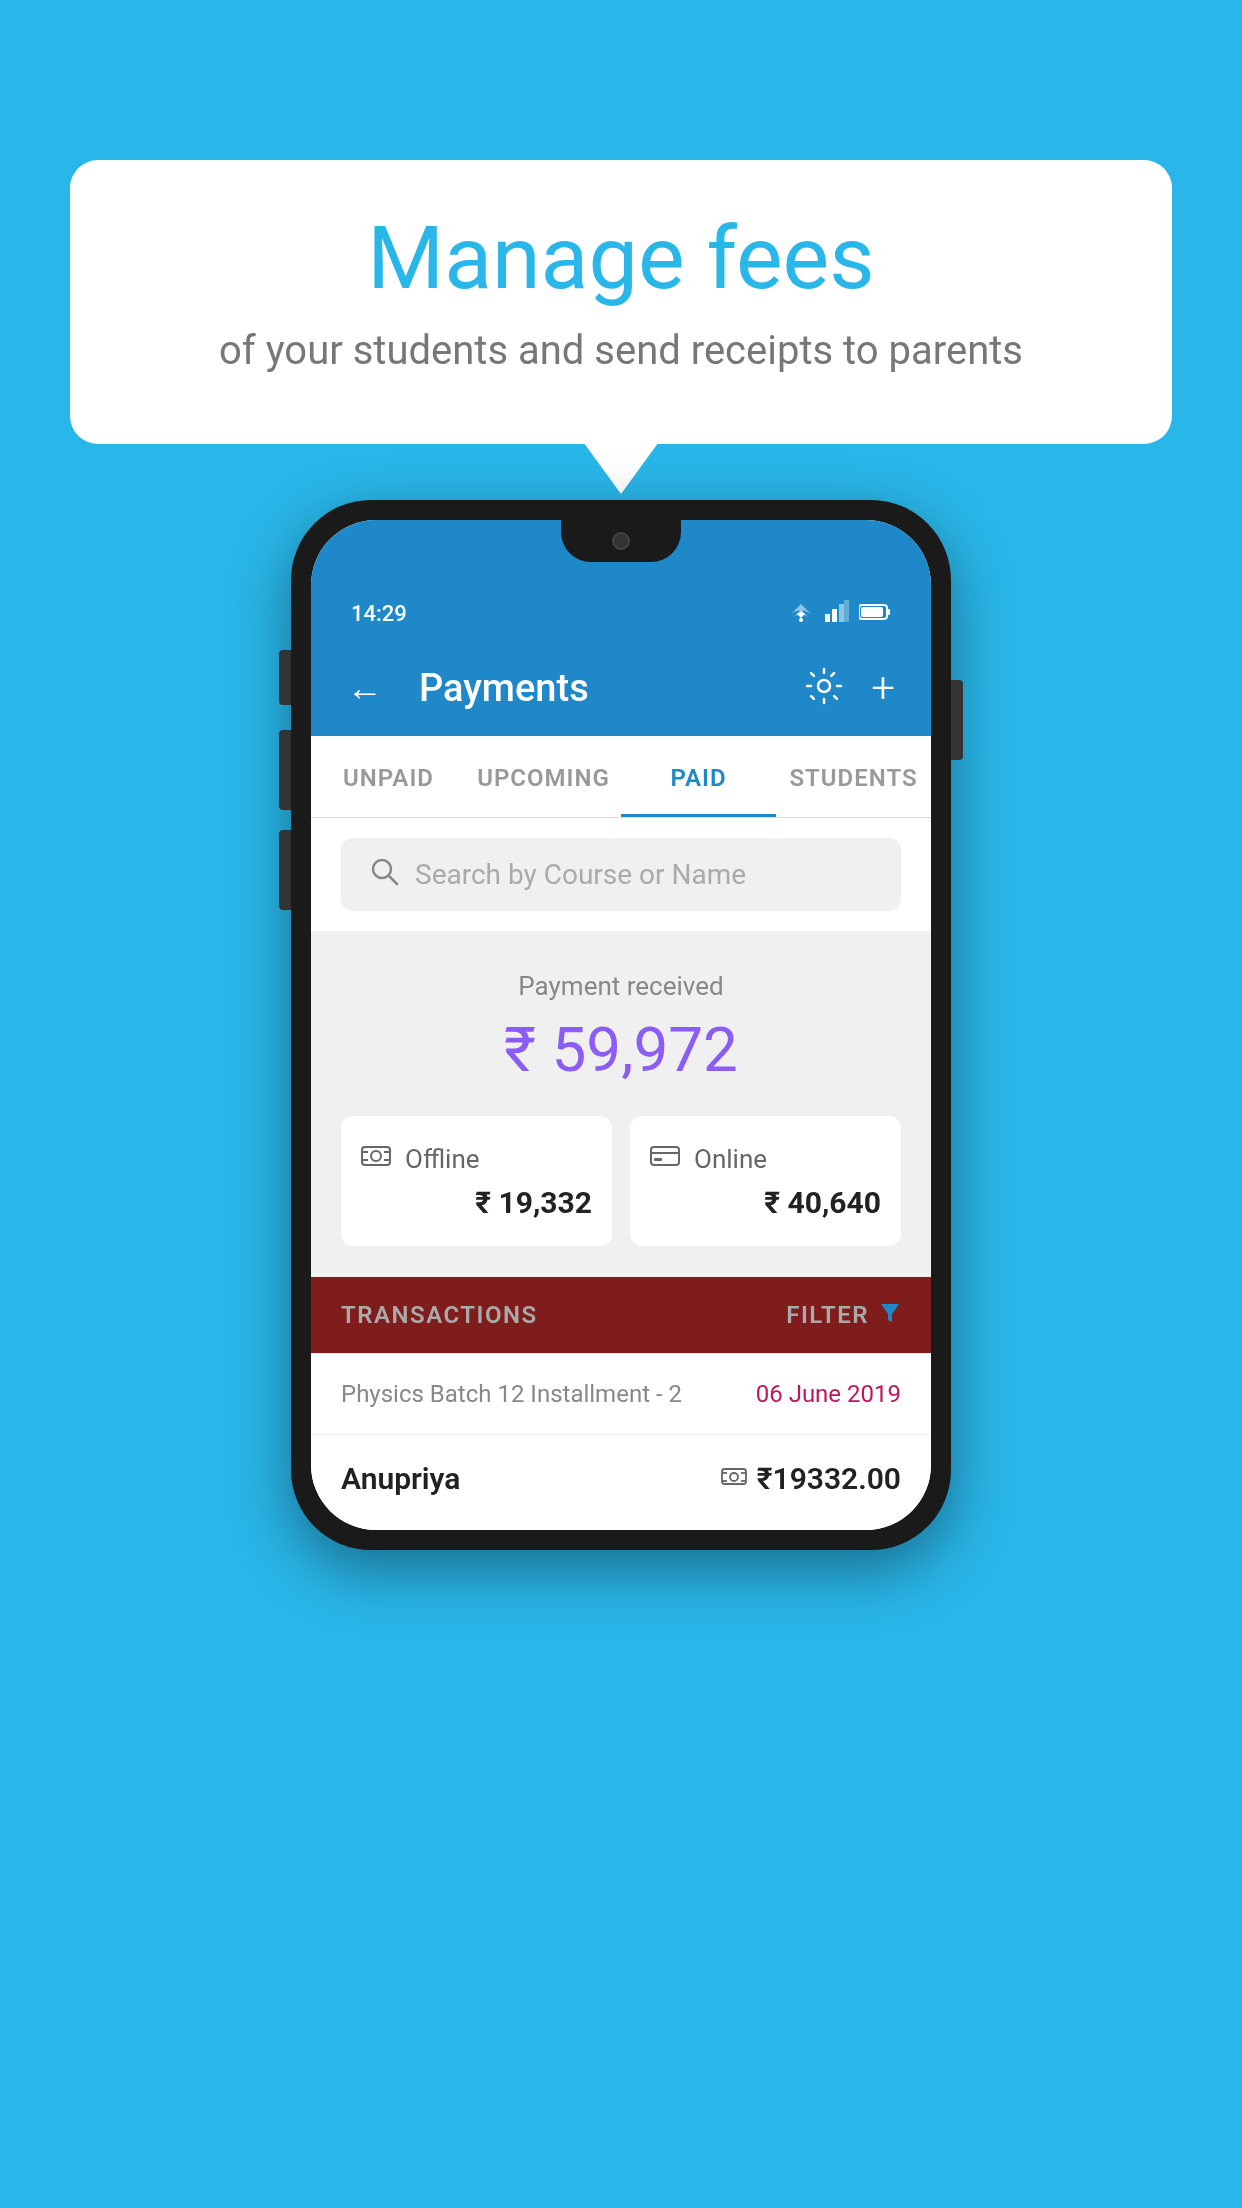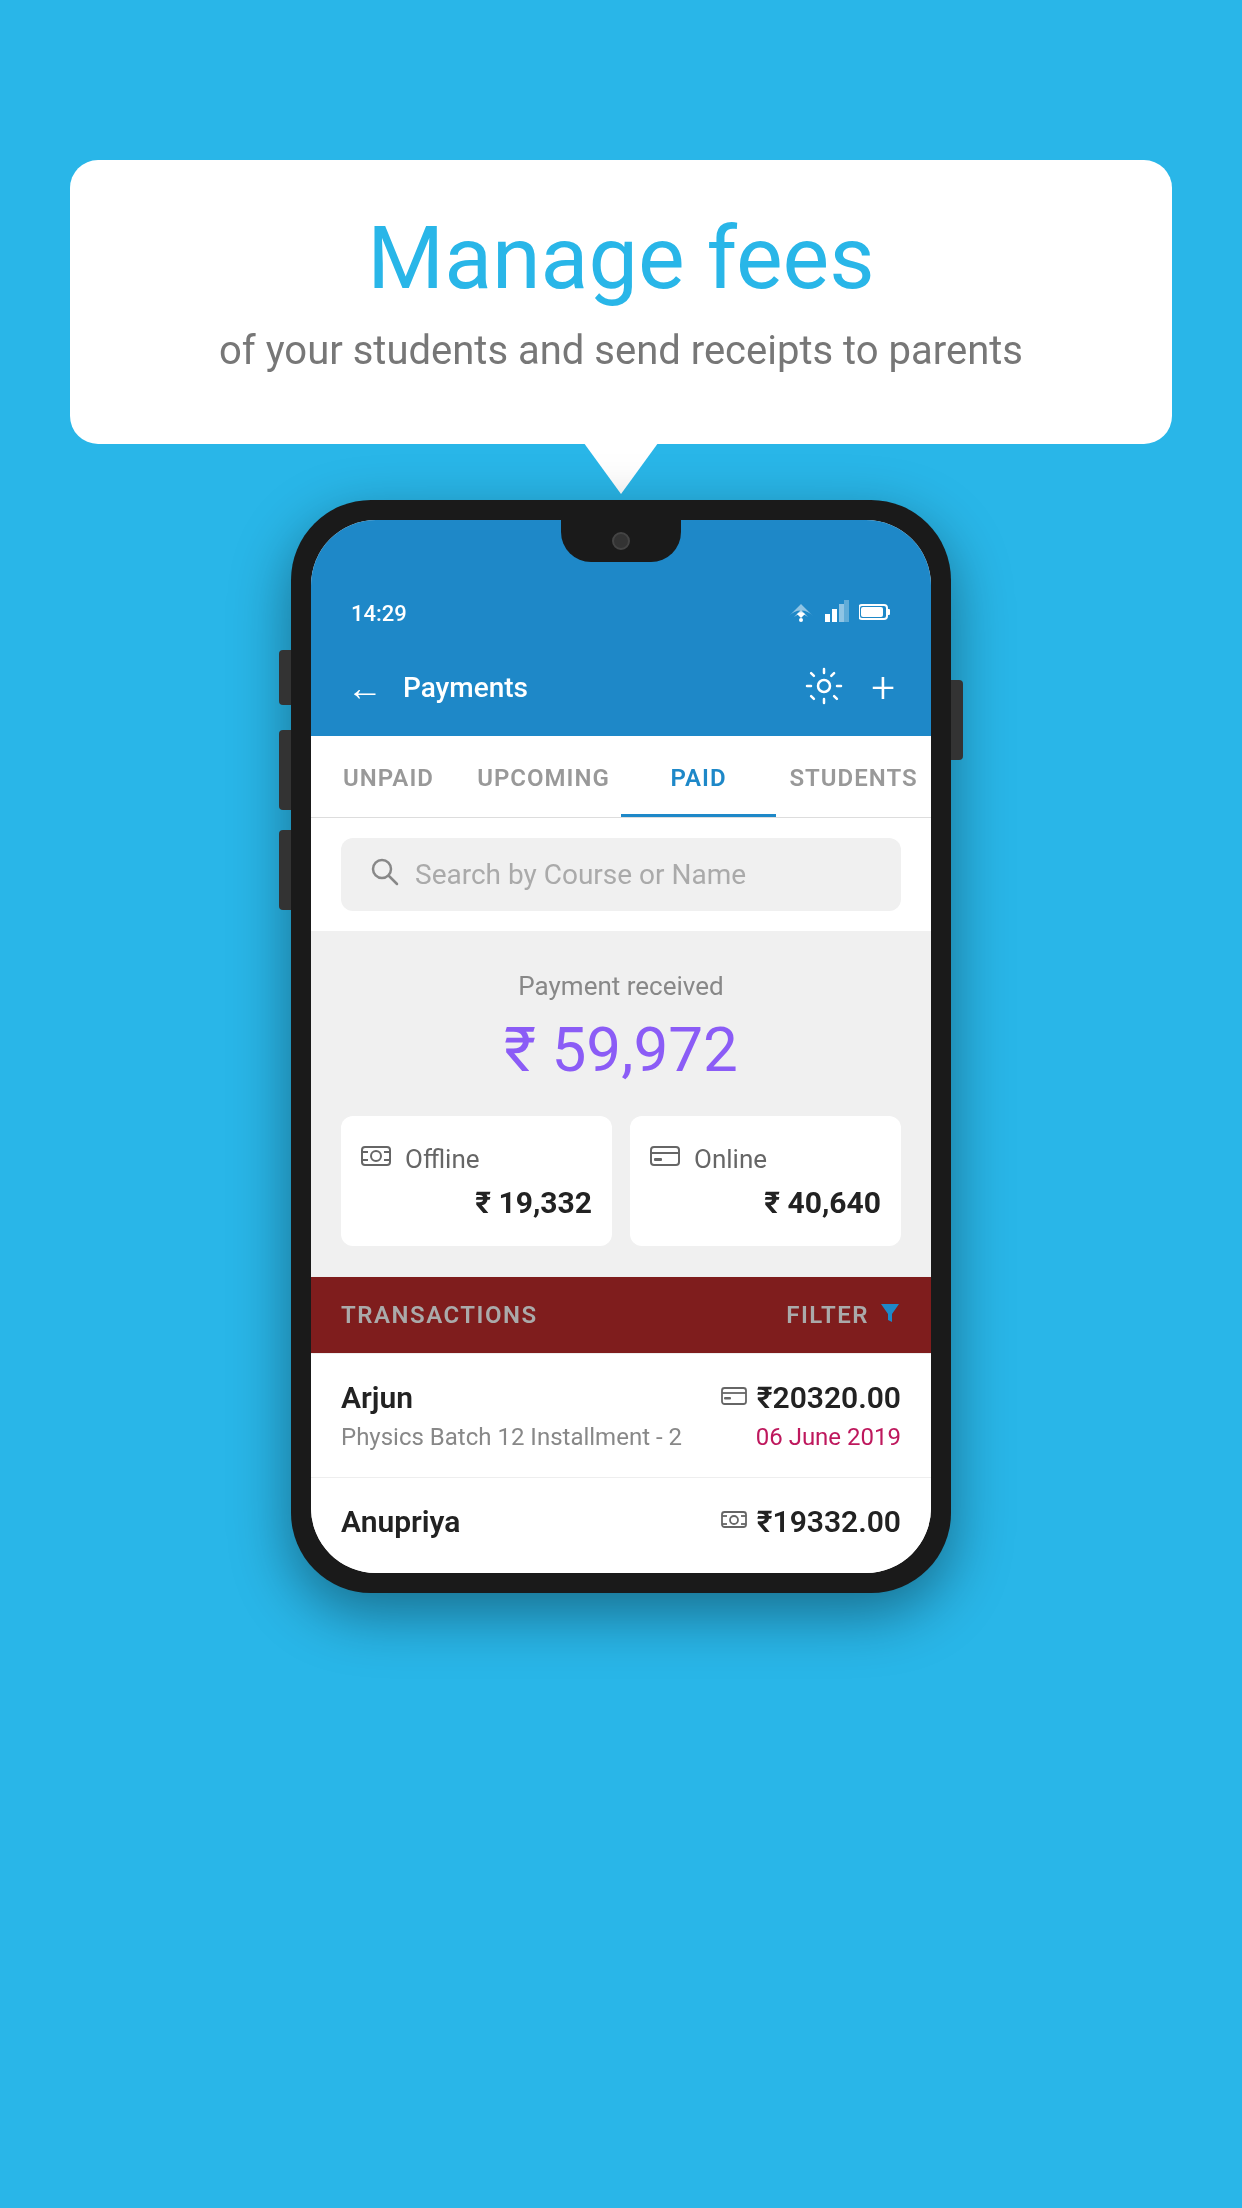--- a/index.html
+++ b/index.html
@@ -149,23 +149,24 @@
       align-items: center;
       gap: 20px;
     }
 
     .back-arrow {
       font-size: 36px;
       color: white;
     }
 
     .app-bar-title {
-      font-size: 28px;
+      font-size: 38px;
       font-weight: 500;
       color: white;
+      margin-left: 16px;
     }
 
     .app-bar-right {
       display: flex;
       align-items: center;
       gap: 28px;
     }
 
     .gear-icon-svg, .plus-icon {
       color: white;
@@ -553,33 +554,20 @@
             <span class="filter-label">FILTER</span>
             <span class="filter-icon">
               <svg width="22" height="22" viewBox="0 0 22 22" fill="#1e88c8">
                 <polygon points="2,2 20,2 13,12 13,20 9,18 9,12"></polygon>
               </svg>
             </span>
           </div>
         </div>
 
         <div class="transaction-row">
-          <div class="transaction-top">
-            <span class="transaction-name">Arjun</span>
-            <div class="transaction-amount-container">
-              <span class="transaction-icon">
-                <svg width="26" height="20" viewBox="0 0 26 20" fill="none">
-                  <rect x="1" y="2" width="24" height="16" rx="2.5" stroke="#666" stroke-width="1.8"></rect>
-                  <line x1="1" y1="7" x2="25" y2="7" stroke="#666" stroke-width="1.8"></line>
-                  <rect x="3" y="11" width="7" height="2.5" rx="1" fill="#666"></rect>
-                </svg>
-              </span>
-              <span class="transaction-amount">₹20320.00</span>
-            </div>
-          </div>
           <div class="transaction-bottom">
             <span class="transaction-course">Physics Batch 12 Installment - 2</span>
             <span class="transaction-date">06 June 2019</span>
           </div>
         </div>
 
         <div class="transaction-row">
           <div class="transaction-top">
             <span class="transaction-name">Anupriya</span>
             <div class="transaction-amount-container">

